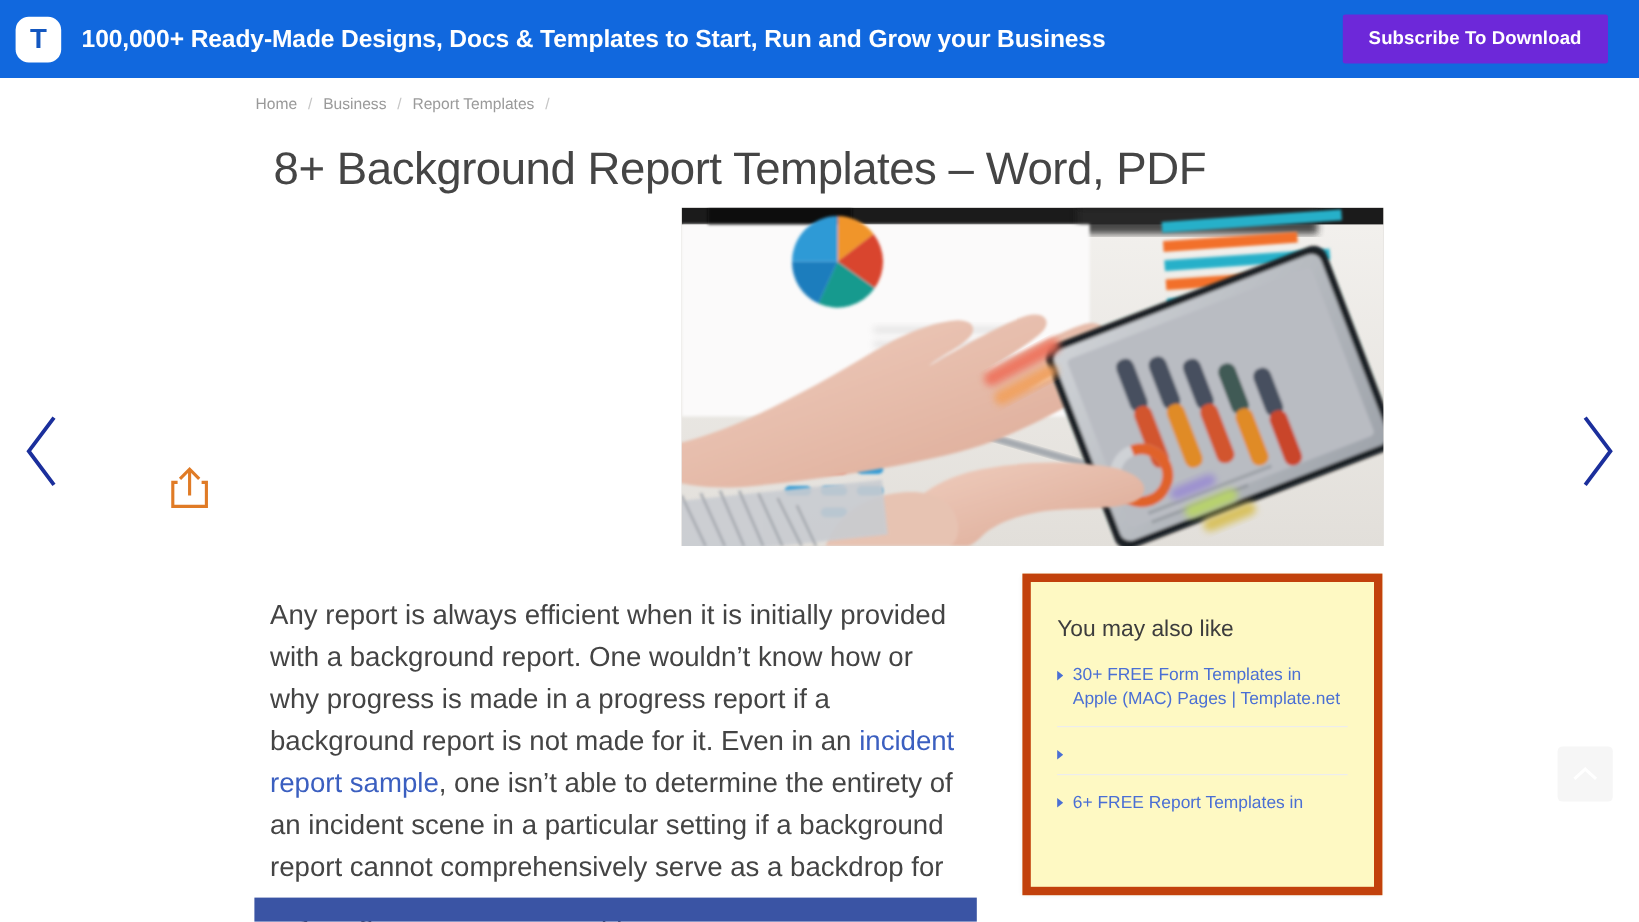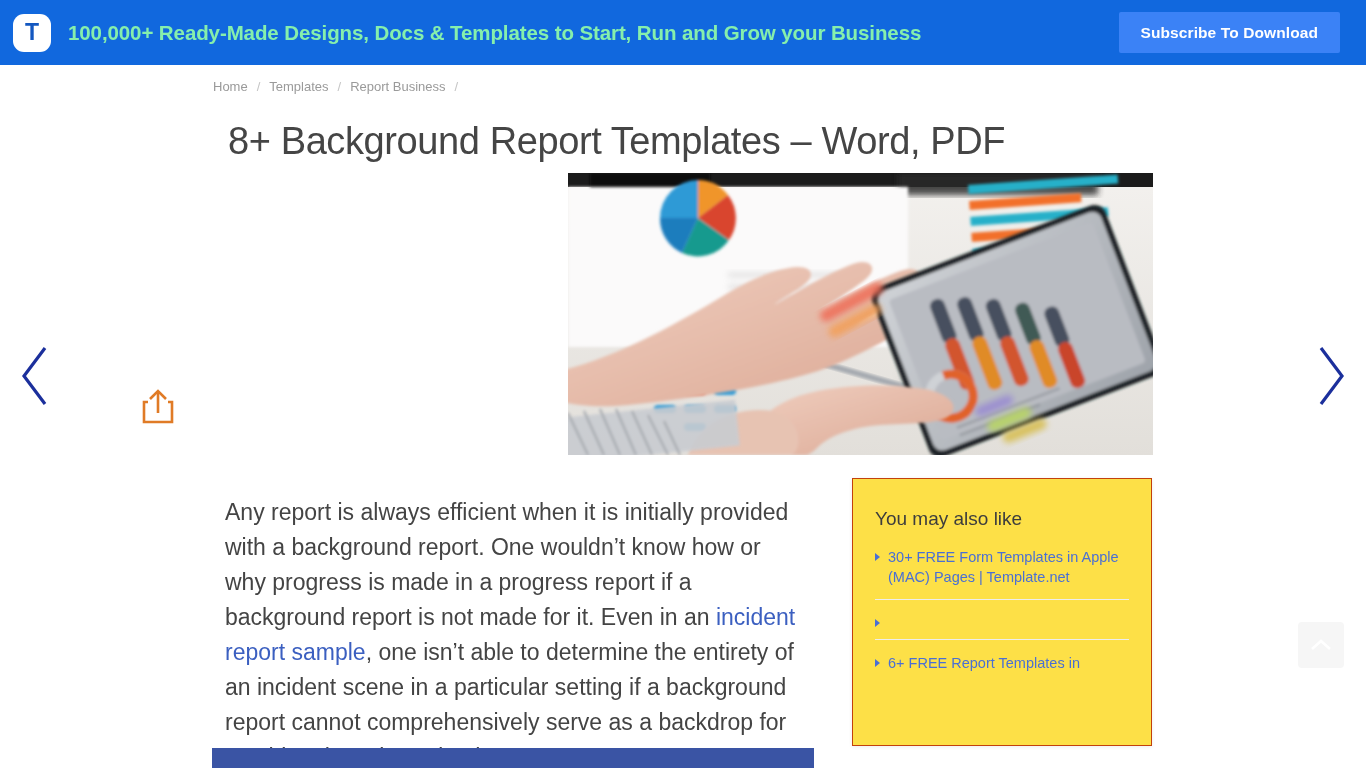--- a/index.html
+++ b/index.html
@@ -28,31 +28,31 @@
     flex: 0 0 auto;
   }
   .logo-badge span {
     font-size: 23px; font-weight: bold;
     color: #1357c0;
     line-height: 1;
     font-family: "Liberation Sans", sans-serif;
   }
   .topbar-title {
     margin-left: 17px;
-    color: #86efac;
+    color: #ffffff;
     font-size: 20.5px;
     font-weight: bold;
     letter-spacing: -0.1px;
     white-space: nowrap;
   }
   .subscribe-btn {
     position: absolute; right: 26px; top: 12px;
     height: 41px;
     padding: 0 22px;
-    background: #3b82f6;
+    background: #6d28d9;
     color: #ffffff;
     border: none;
     border-radius: 2px;
     font-size: 15.5px;
     font-weight: bold;
     font-family: "Liberation Sans", sans-serif;
     cursor: pointer;
     letter-spacing: 0.1px;
   }
 
@@ -137,22 +137,22 @@
     left: 212px; top: 748px;
     width: 602px; height: 20px;
     background: #3a54a4;
   }
 
   
   .sidebar {
     position: absolute;
     left: 852px; top: 478px;
     width: 300px; height: 268px;
-    background: #fde047;
-    border: 1px solid #c2410c;
+    background: #fef9c3;
+    border: 7px solid #c2410c;
     box-shadow: 0 1px 4px rgba(0,0,0,0.07);
     overflow: hidden;
   }
   .sidebar h3 {
     margin: 0;
     padding: 29px 22px 4px 22px;
     font-size: 19px;
     font-weight: normal;
     color: #3d3d3d;
   }
@@ -221,23 +221,23 @@
   <svg width="36" height="38" viewBox="0 0 36 38">
     <path d="M18 3 L18 25" fill="none" stroke="#e07b26" stroke-width="2.6"></path>
     <polyline points="10,11 18,3 26,11" fill="none" stroke="#e07b26" stroke-width="2.6"></polyline>
     <polyline points="8,14 4,14 4,34 32,34 32,14 28,14" fill="none" stroke="#e07b26" stroke-width="2.6"></polyline>
   </svg>
 </div>
 
 <nav class="breadcrumb">
   <a>Home</a>
   <span class="sep">/</span>
-  <a>Templates</a>
+  <a>Business</a>
   <span class="sep">/</span>
-  <a>Report Business</a>
+  <a>Report Templates</a>
   <span class="sep">/</span>
 </nav>
 
 <h1 class="page-title">8+ Background Report Templates – Word, PDF</h1>
 
 <div class="hero">
   <svg class="hero-scene" viewBox="0 0 585 282" preserveAspectRatio="none">
     <defs>
       <linearGradient id="paperG" x1="0" y1="0" x2="0" y2="1">
         <stop offset="0%" stop-color="#f3f1ee"></stop>

